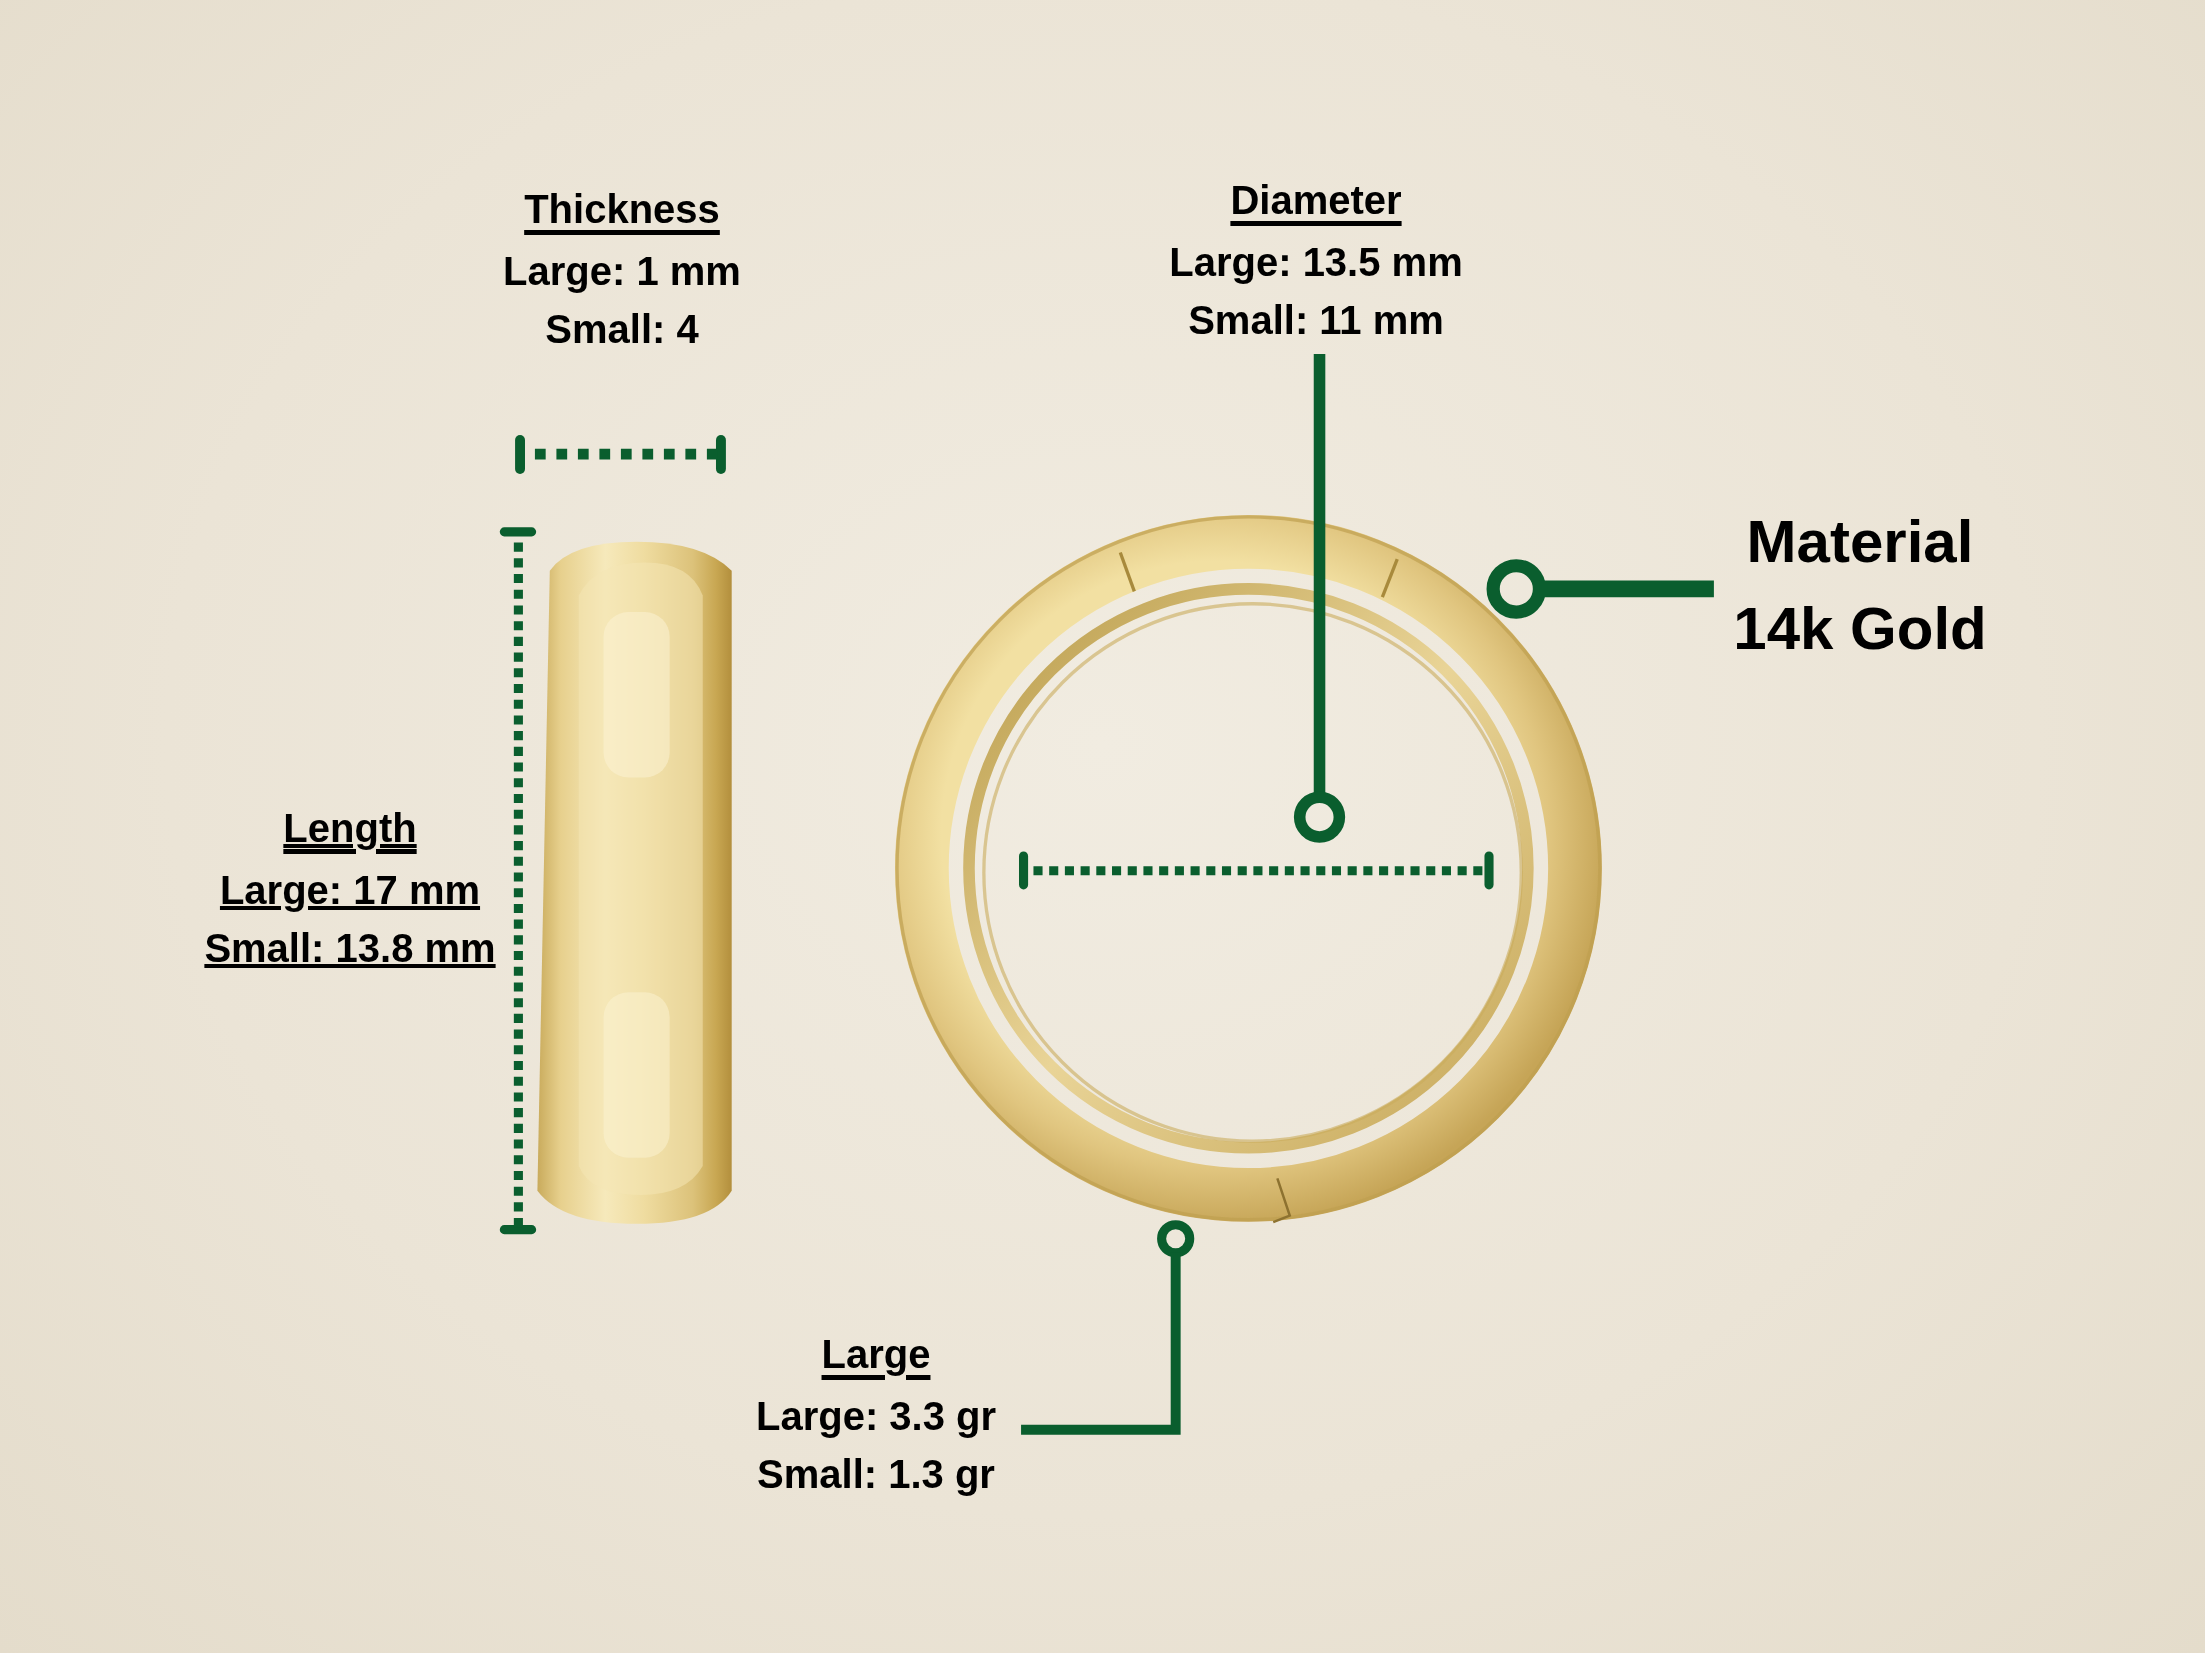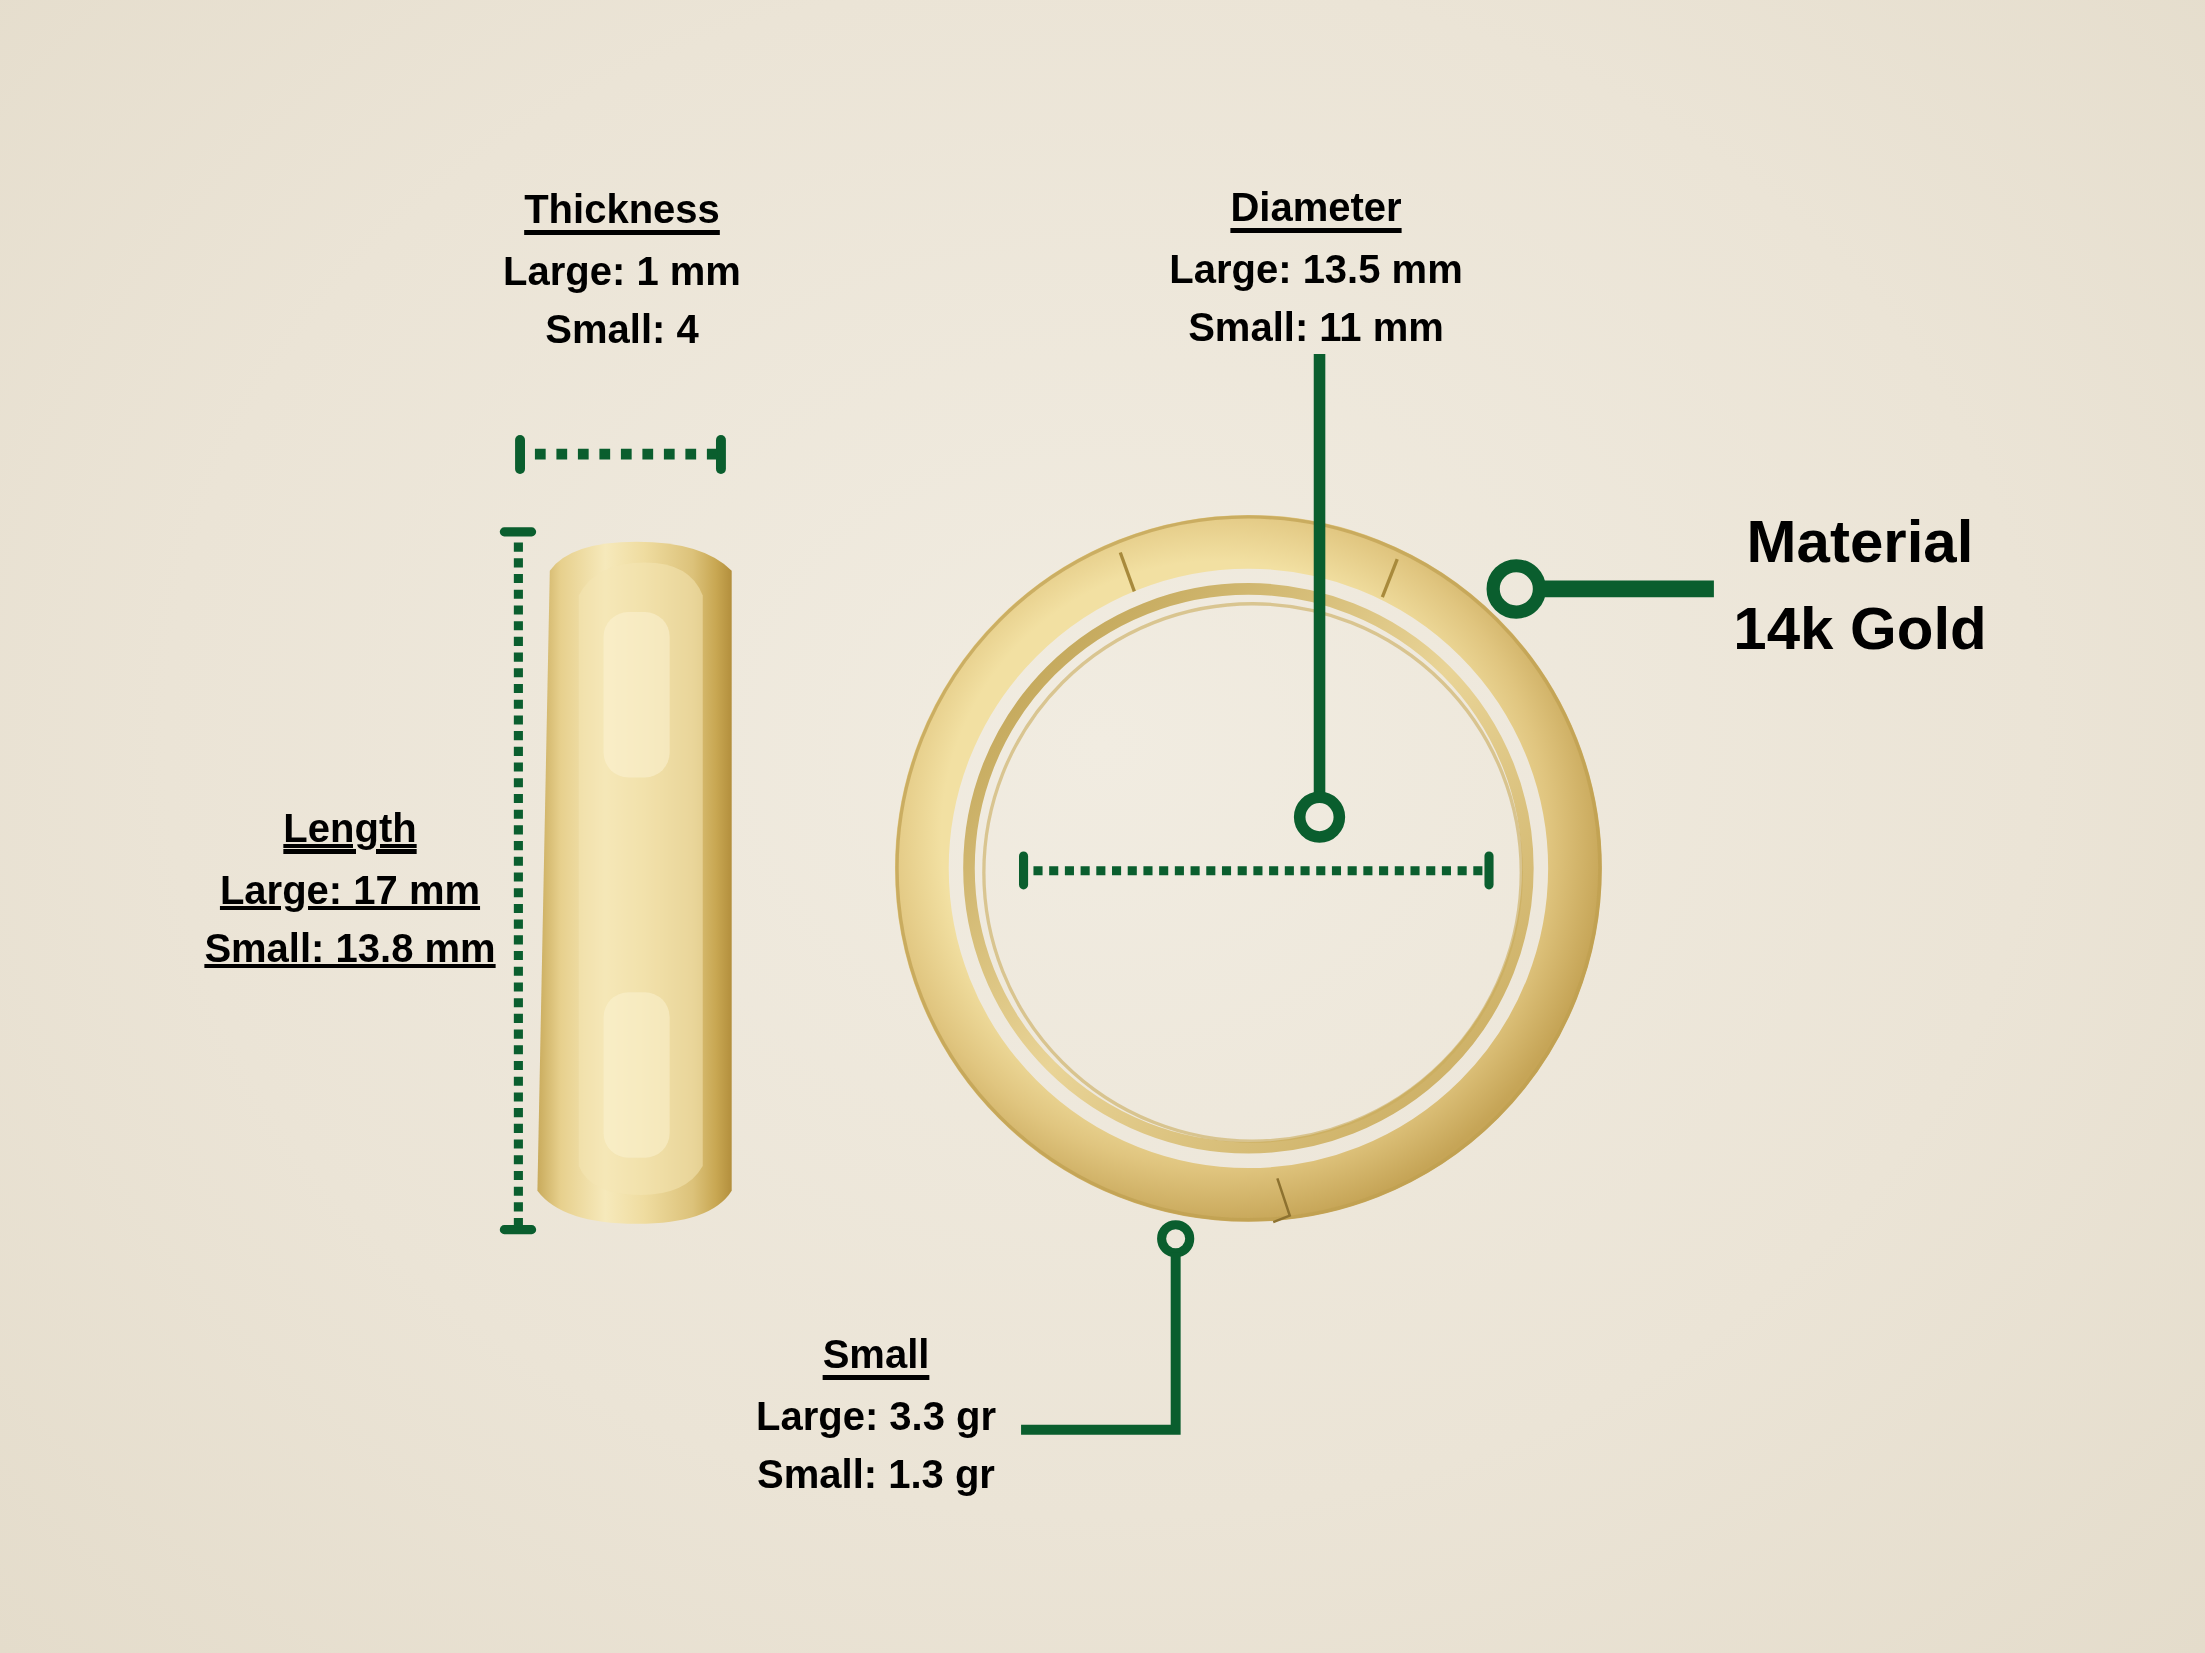--- a/index.html
+++ b/index.html
@@ -92,34 +92,34 @@
     <polyline points="1422,1515 1422,1729 1235,1729" fill="none" stroke="#0a5e2e" stroke-width="12"></polyline>
   </g>
 </svg>
 
 <div class="label-block" style="left:622px; top:176px;">
   <div class="label-title">Thickness</div>
   <div class="label-line">Large: 1 mm</div>
   <div class="label-line">Small: 4</div>
 </div>
 
-<div class="label-block" style="left:1316px; top:174px;">
+<div class="label-block" style="left:1316px; top:167px;">
   <div class="label-title">Diameter</div>
   <div class="label-line">Large: 13.5 mm</div>
   <div class="label-line">Small: 11 mm</div>
 </div>
 
 <div class="label-block" style="left:350px; top:795px;text-decoration:underline;">
   <div class="label-title">Length</div>
   <div class="label-line">Large: 17 mm</div>
   <div class="label-line">Small: 13.8 mm</div>
 </div>
 
 <div class="label-block" style="left:876px; top:1321px;">
-  <div class="label-title">Small</div>
+  <div class="label-title">Large</div>
   <div class="label-line">Large: 3.3 gr</div>
   <div class="label-line">Small: 1.3 gr</div>
 </div>
 
 <div class="label-block" style="left:1860px; top:498px;">
   <div class="material-text">Material</div>
   <div class="material-text">14k Gold</div>
 </div>
 
 

